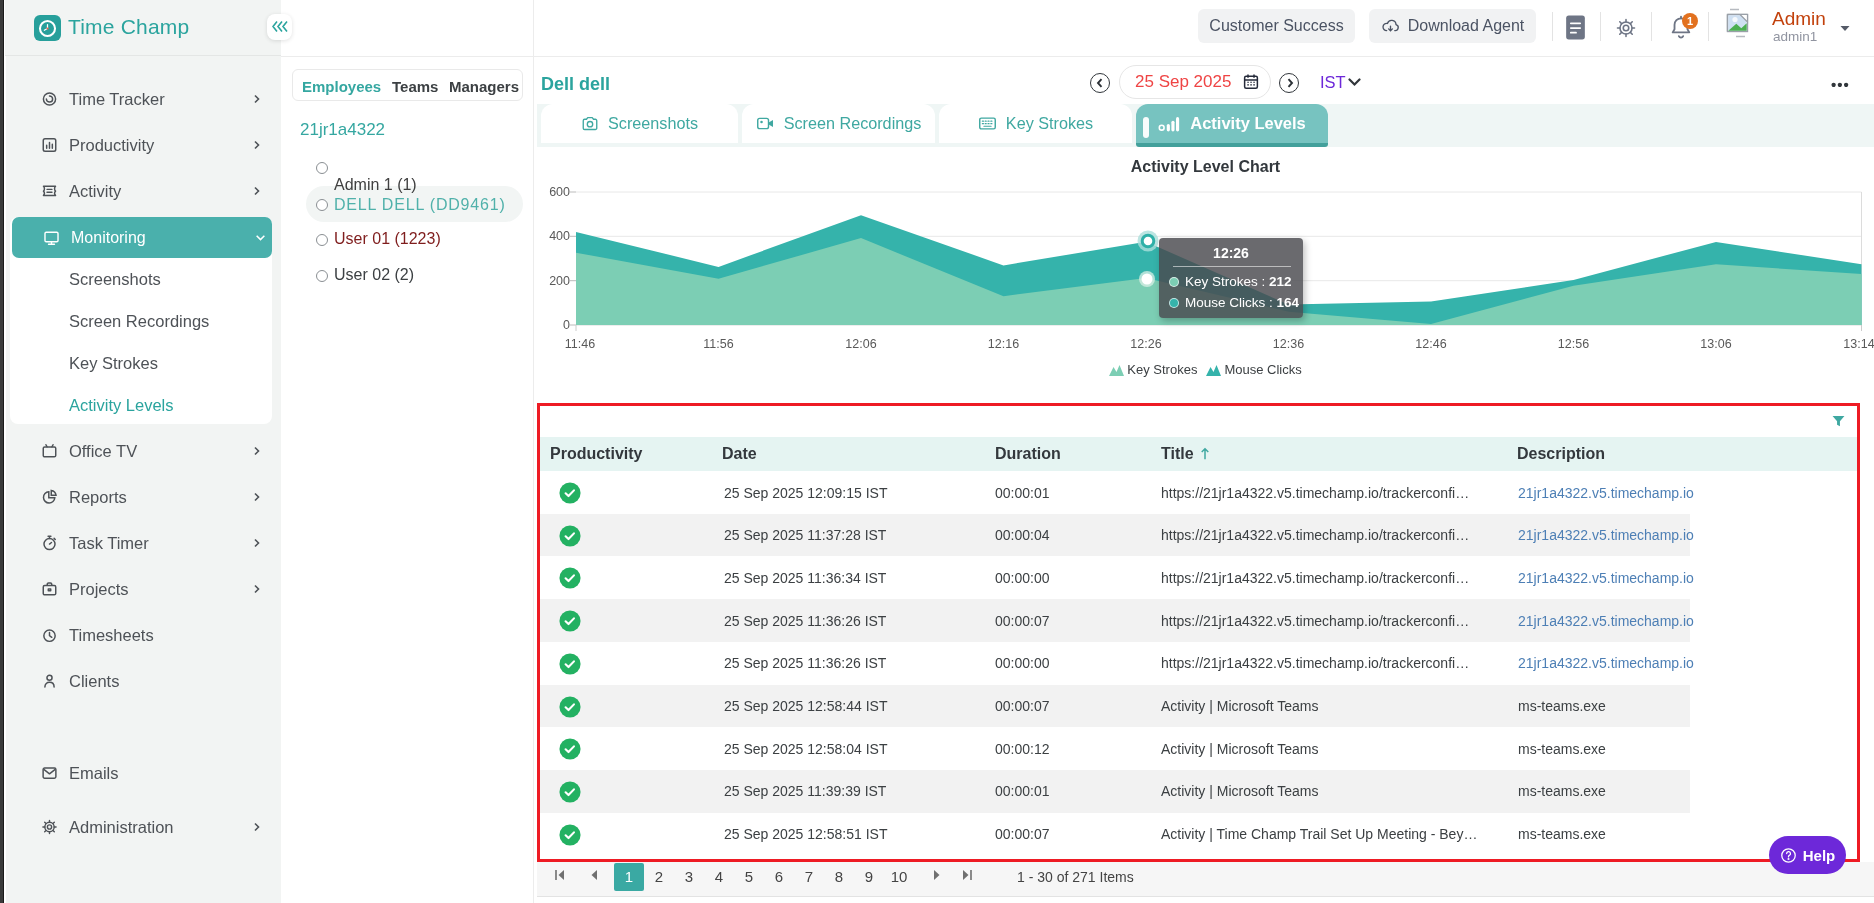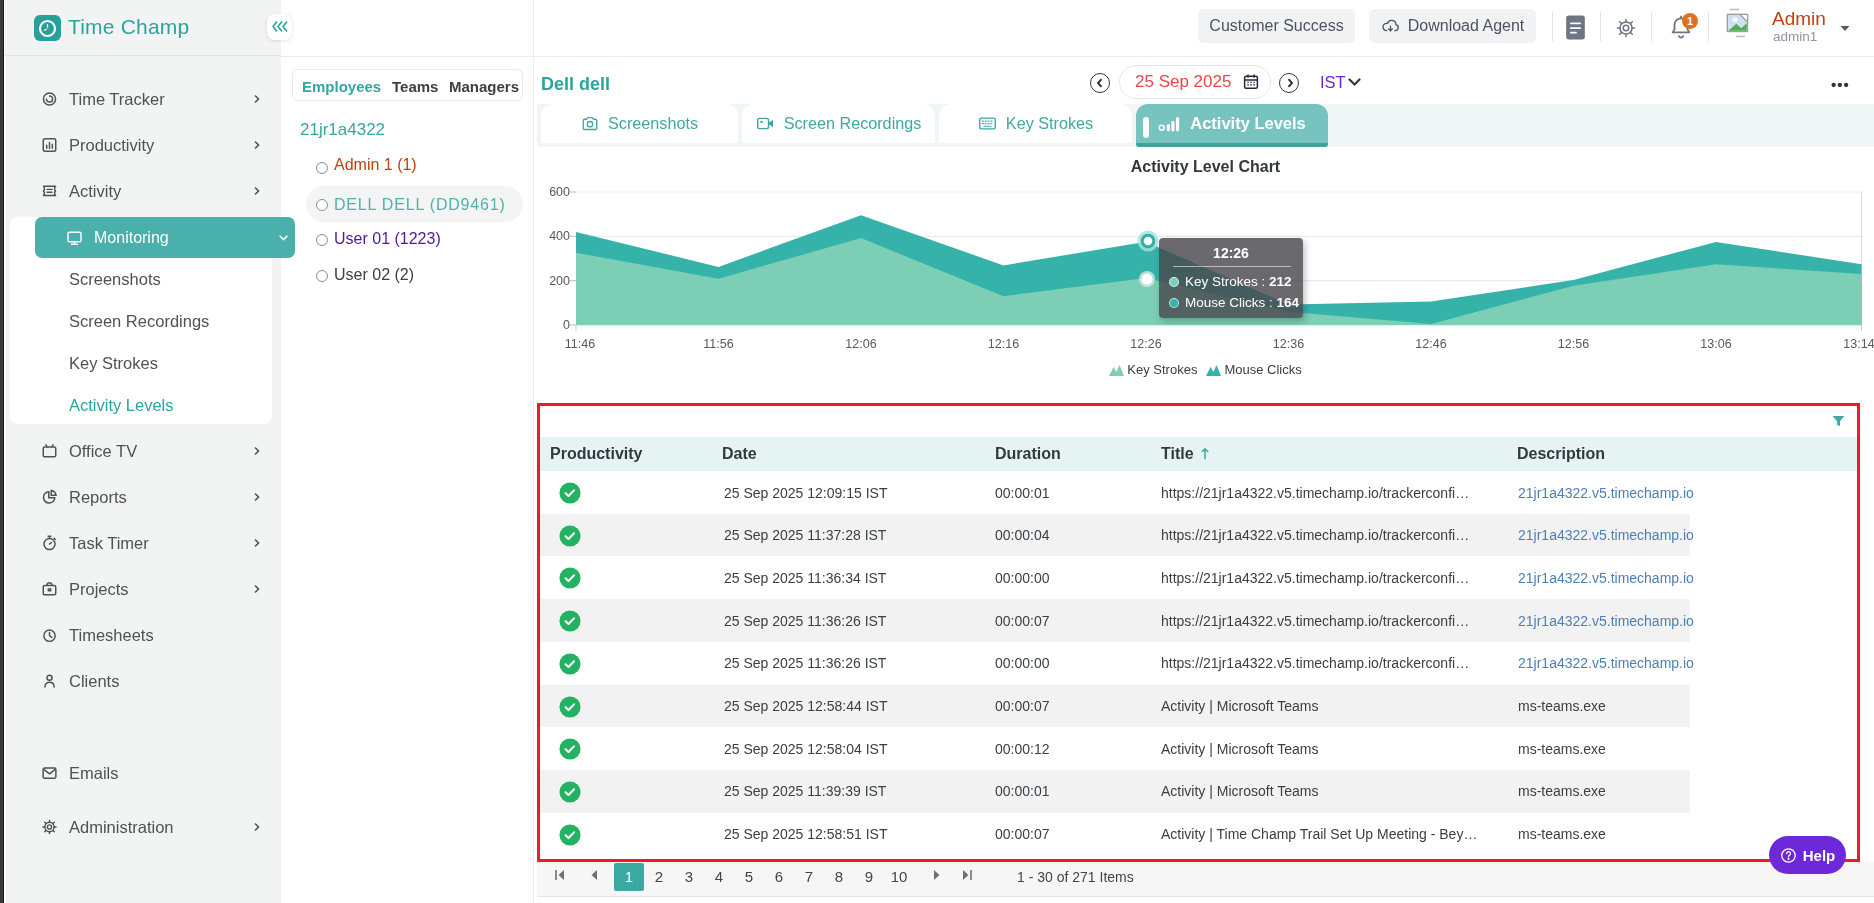--- a/index.html
+++ b/index.html
@@ -13,21 +13,21 @@
   
   #sidebar { left:6px; top:0; width:275px; height:903px; background:#f2f4f3; }
   #logoRow { left:5px; top:0; width:276px; height:56px; background:#f2f4f3; border-bottom:1px solid #e4e6e5; }
   #logoBox { left:34px; top:15px; width:27px; height:26px; background:#279f9b; border-radius:6px; }
   #logoText { left:68px; top:15px; font-size:21px; color:#2ba49e; font-weight:500; letter-spacing:.2px; }
   .menuitem { left:5px; width:276px; height:46px; color:#4e5257; font-size:16.5px; }
   .menuitem .lbl { position:absolute; left:64px; top:50%; transform:translateY(-50%); }
   .menuitem .ic  { position:absolute; left:36px; top:50%; transform:translateY(-50%); width:17px; height:17px; }
   .menuitem .chev { position:absolute; left:247px; top:50%; transform:translateY(-50%); width:10px; height:10px; }
   #submenuBlock { left:10px; top:217px; width:262px; height:207px; background:#ffffff; border-radius:8px; }
-  #monActive { left:12px; top:217px; width:260px; height:41px; background:#4ab0ac; border-radius:7px; color:#fff; font-size:16px;margin-left:23px; }
+  #monActive { left:12px; top:217px; width:260px; height:41px; background:#4ab0ac; border-radius:7px; color:#fff; font-size:16px; }
   .submenu { left:5px; width:267px; height:42px; color:#4e5257; font-size:16.5px; }
   .submenu .lbl { position:absolute; left:64px; top:50%; transform:translateY(-50%); }
   
   #collapseBtn { left:267px; top:14px; width:25px; height:26px; background:#fff; border-radius:8px;
       box-shadow:0 1px 4px rgba(0,0,0,.12); color:#2ba49e; text-align:center; }
   
   #panel { left:281px; top:0; width:253px; height:903px; background:#fff; border-right:1px solid #ececec; }
   #topline { left:281px; top:56px; width:1593px; height:1px; background:#ececec; }
   #tabsBox { left:292px; top:69px; width:231px; height:32px; border:1px solid #e9e9e9; border-radius:6px; background:#fff; }
   
@@ -208,23 +208,23 @@
   <div class="abs" id="tabsBox"></div>
   <div class="abs" style="left:302px;top:78px;font-size:15px;font-weight:bold;color:#35a7a1">Employees</div>
   <div class="abs" style="left:392px;top:78px;font-size:15px;font-weight:bold;color:#3c4043">Teams</div>
   <div class="abs" style="left:449px;top:78px;font-size:15px;font-weight:bold;color:#3c4043">Managers</div>
   <div class="abs" style="left:300px;top:120px;font-size:17px;color:#35a7a1">21jr1a4322</div>
   <div class="abs" style="left:306px;top:186px;width:217px;height:36px;background:#f2f5f4;border-radius:18px"></div>
   <div class="abs radio" style="left:316px;top:162px"></div>
   <div class="abs radio" style="left:316px;top:199px"></div>
   <div class="abs radio" style="left:316px;top:234px"></div>
   <div class="abs radio" style="left:316px;top:270px"></div>
-  <div class="abs" style="left:334px;top:156px;font-size:16px;color:#c2410c">Admin 1 (1)</div>
+  <div class="abs" style="left:334px;top:176px;font-size:16px;color:#404040">Admin 1 (1)</div>
   <div class="abs" style="left:334px;top:196px;font-size:16px;color:#50b1aa;letter-spacing:0.8px">DELL DELL (DD9461)</div>
-  <div class="abs" style="left:334px;top:230px;font-size:16px;color:#4c1d95">User 01 (1223)</div>
+  <div class="abs" style="left:334px;top:230px;font-size:16px;color:#7f1d1d">User 01 (1223)</div>
   <div class="abs" style="left:334px;top:266px;font-size:16px;color:#3c4043">User 02 (2)</div>
 
   <div class="abs hbtn" style="left:1198px;width:157px">Customer Success</div>
   <div class="abs hbtn" style="left:1369px;width:167px">
     <svg width="19" height="19" viewBox="0 0 24 24" fill="none" stroke="#4b5363" stroke-width="1.7" stroke-linecap="round" style="margin-right:8px">
       <path d="M7.2 17.2a4.6 4.6 0 1 1 .9-9.1 5.6 5.6 0 0 1 10.9 1.5 3.9 3.9 0 0 1-1.6 7.6"></path>
       <path d="M12 11.5v5.8M9.6 15l2.4 2.4L14.4 15"></path>
       </svg>
     Download Agent</div>
   <div class="abs vsep" style="left:1552px"></div>

